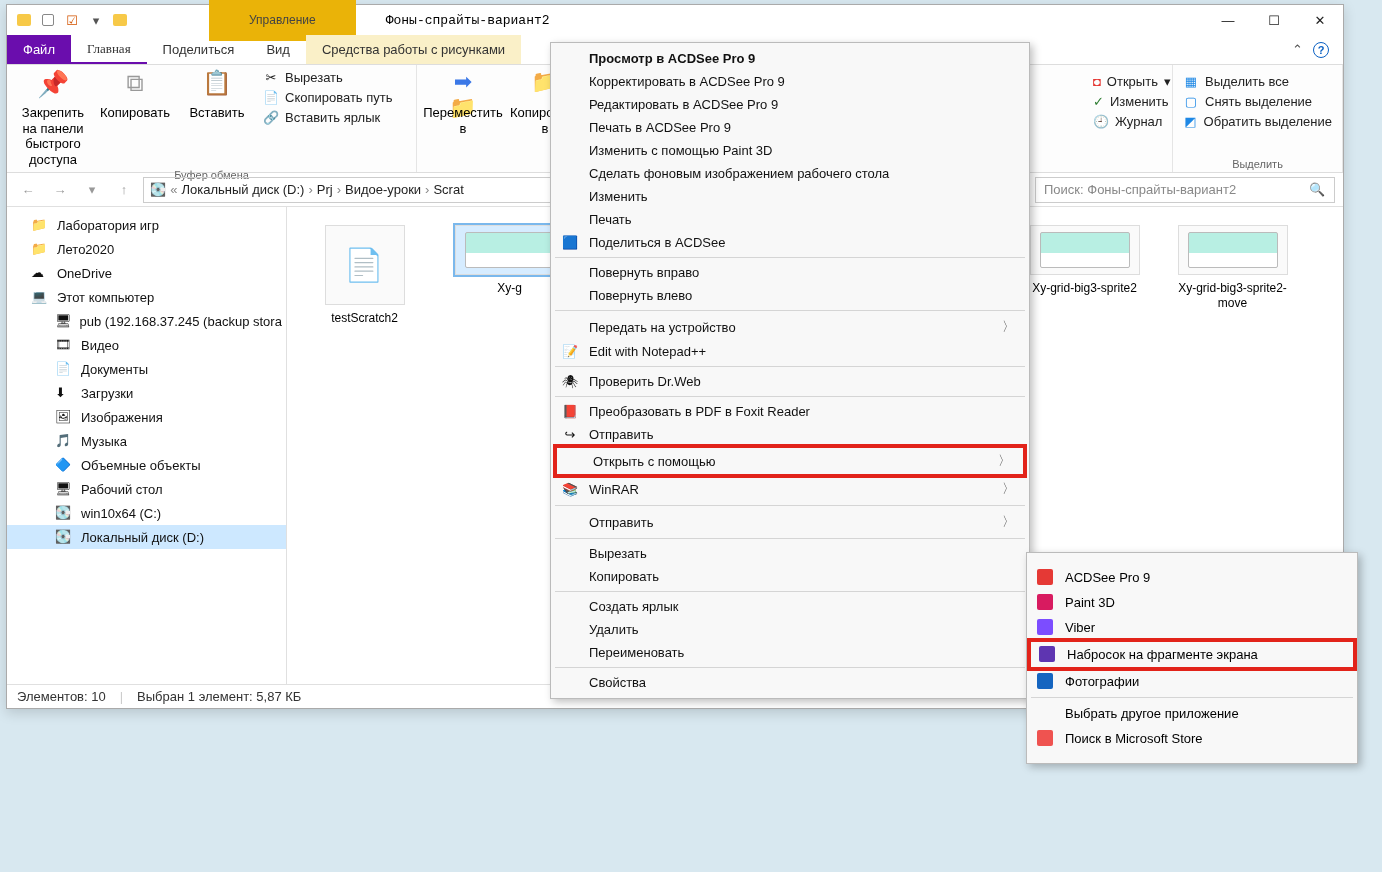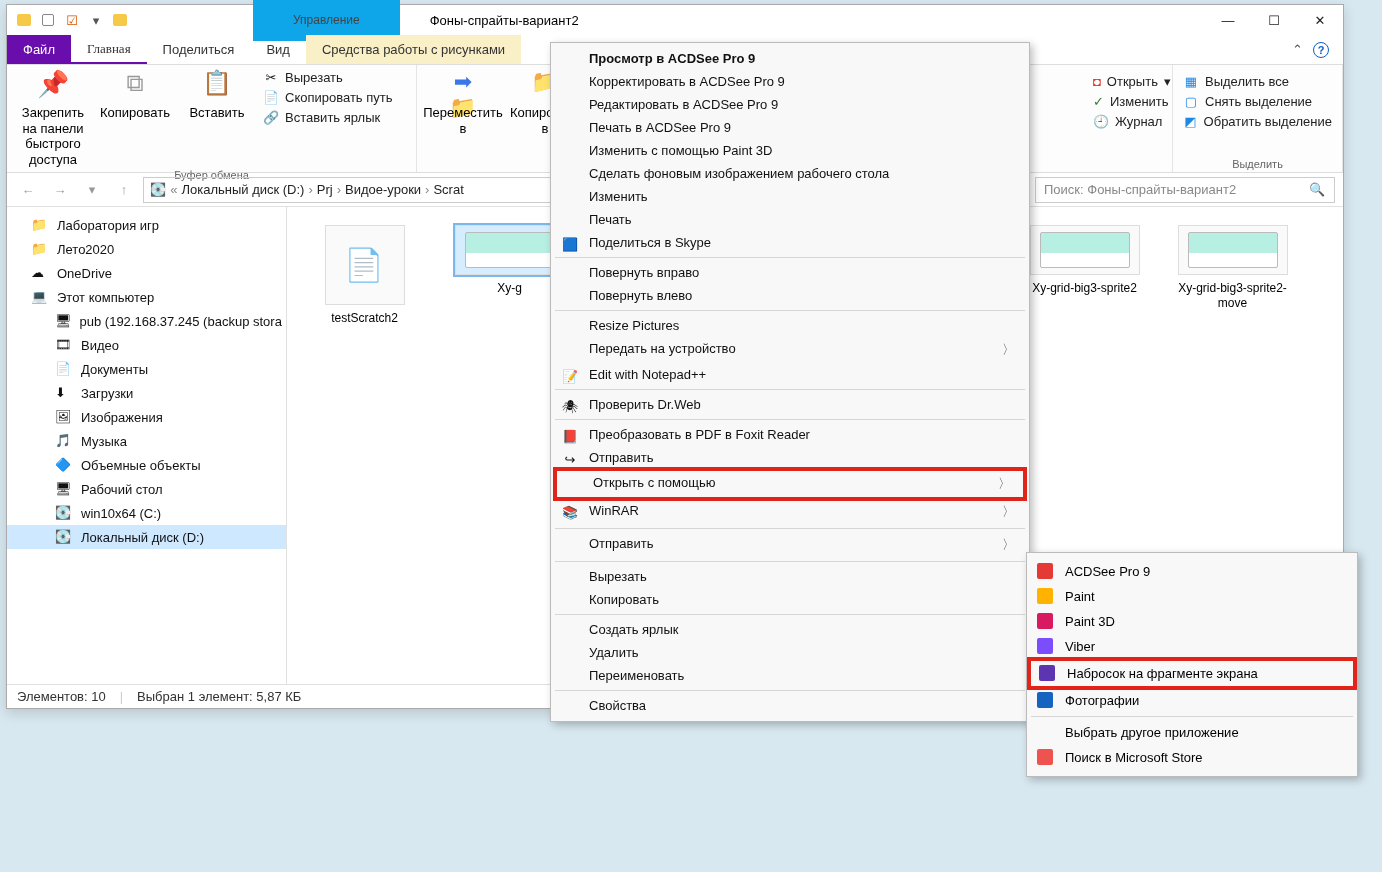--- a/index.html
+++ b/index.html
@@ -3,22 +3,22 @@
 <meta charset="utf-8">
 <style>
 * { box-sizing: border-box; margin: 0; padding: 0; font-family: "Segoe UI", Tahoma, sans-serif; font-size: 13px; }
 body { background: #d8e8f0; width: 1382px; height: 872px; position: relative; overflow: hidden; }
 .window { position: absolute; left: 6px; top: 4px; width: 1338px; height: 705px; background: #fff; border: 1px solid #aaa; box-shadow: 0 4px 12px rgba(0,0,0,.15); }
 
 
 .titlebar { height: 30px; display: flex; align-items: center; background: #fff; }
 .qat { display: flex; align-items: center; gap: 6px; padding: 0 8px; }
 .qat .qicon { width: 18px; height: 18px; display: flex; align-items: center; justify-content: center; }
-.title-manage { background: #0ea5e9; color: #444; padding: 0 40px; height: 41px; display: flex; align-items: center; font-size: 12px; margin-left: 116px; }
-.title-text { margin-left: 30px; color: #000; }
+.title-manage { background: #eab308; color: #444; padding: 0 40px; height: 41px; display: flex; align-items: center; font-size: 12px; margin-left: 72px; }
+.title-text { margin-left: 30px; color: #000; font-family: Liberation Mono, monospace; }
 .win-controls { margin-left: auto; display: flex; }
 .win-btn { width: 46px; height: 30px; display: flex; align-items: center; justify-content: center; color: #222; }
 
 
 .tabs { height: 30px; display: flex; align-items: stretch; border-bottom: 1px solid #ddd; }
 .tab { padding: 0 16px; display: flex; align-items: center; color: #333; }
 .tab.file { background: #6a0dad; color: #fff; }
 .tab.active { border-bottom: 2px solid #6a0dad; font-family: Liberation Serif, serif; }
 .tab.manage { background: #faf0c8; }
 .ribbon-help { margin-left: auto; display: flex; align-items: center; gap: 10px; padding-right: 14px; }
@@ -55,29 +55,29 @@
 .fitem.sel .thumb { outline: 2px solid #7ab8ec; background: #d6ecff; }
 .thumb { width: 80px; height: 80px; border: 1px solid #ddd; background: #fafafa; display: flex; align-items: center; justify-content: center; }
 .thumb.wide { width: 110px; height: 50px; }
 .fname { font-size: 12px; line-height: 1.25; word-break: break-word; }
 
 
 .status { height: 24px; border-top: 1px solid #e0e0e0; display: flex; align-items: center; padding: 0 10px; gap: 14px; font-size: 12px; color: #333; }
 
 
 .ctx { position: absolute; left: 550px; top: 42px; width: 480px; background: #f8f8f8; border: 1px solid #bbb; box-shadow: 3px 3px 8px rgba(0,0,0,.25); padding: 4px 2px; z-index: 50; }
-.ctx .item { display: flex; align-items: flex-start; padding: 4px 12px 4px 36px; position: relative; color: #111; font-size: 14px; }
+.ctx .item { display: flex; align-items: center; padding: 4px 12px 4px 36px; position: relative; color: #111; font-size: 14px; }
 .ctx .item.bold { font-weight: 600; }
 .ctx .item.sep { border-top: 1px solid #d5d5d5; margin: 3px 2px; padding: 0; height: 0; }
 .ctx .item .arrow { margin-left: auto; color: #555; }
 .ctx .item .ci { position: absolute; left: 8px; width: 18px; height: 18px; display: flex; align-items: center; justify-content: center; }
 .ctx .hl { border: 4px solid #e2231a; margin: -2px 0; }
 
 
-.sub-ctx { position: absolute; left: 1026px; top: 552px; width: 332px; background: #f8f8f8; border: 1px solid #bbb; box-shadow: 3px 3px 8px rgba(0,0,0,.25); padding: 6px 2px; z-index: 60; }
+.sub-ctx { position: absolute; left: 1026px; top: 552px; width: 332px; background: #f8f8f8; border: 1px solid #bbb; box-shadow: 3px 3px 8px rgba(0,0,0,.25); padding: 12px 2px; z-index: 60; }
 .sub-ctx .item { display: flex; align-items: center; padding: 5px 12px 5px 36px; position: relative; font-size: 14px; }
 .sub-ctx .item .ci { position: absolute; left: 8px; width: 18px; height: 18px; }
 .sub-ctx .item.sep { border-top: 1px solid #d5d5d5; margin: 3px 2px; padding: 0; height: 0; }
 .sub-ctx .hl { border: 4px solid #e2231a; margin: -2px -2px; }
 
 
 .ibox { display: inline-block; border-radius: 2px; }
 </style>
 </head>
 <body>
@@ -356,33 +356,30 @@
       <span>Сделать фоновым изображением рабочего стола</span>
     </div>
     <div class="item">
       <span>Изменить</span>
     </div>
     <div class="item">
       <span>Печать</span>
     </div>
     <div class="item">
       <span class="ci">🟦</span>
-      <span>Поделиться в Skype</span>
+      <span>Поделиться в ACDSee</span>
     </div>
     <div class="item sep"></div>
     <div class="item">
       <span>Повернуть вправо</span>
     </div>
     <div class="item">
       <span>Повернуть влево</span>
     </div>
     <div class="item sep"></div>
-    <div class="item">
-      <span>Resize Pictures</span>
-    </div>
     <div class="item">
       <span>Передать на устройство</span>
       <span class="arrow">〉</span>
     </div>
     <div class="item">
       <span class="ci">📝</span>
       <span>Edit with Notepad++</span>
     </div>
     <div class="item sep"></div>
     <div class="item">
@@ -435,24 +432,20 @@
     <div class="item">
       <span>Свойства</span>
     </div>
   </div>
 <div class="sub-ctx" id="subctx">
     <div class="item">
       <span class="ci"><span class="ibox" style="width:16px;height:16px;background:#e53935;"></span></span>
       <span>ACDSee Pro 9</span>
     </div>
     <div class="item">
-      <span class="ci"><span class="ibox" style="width:16px;height:16px;background:#ffb300;"></span></span>
-      <span>Paint</span>
-    </div>
-    <div class="item">
       <span class="ci"><span class="ibox" style="width:16px;height:16px;background:#d81b60;"></span></span>
       <span>Paint 3D</span>
     </div>
     <div class="item">
       <span class="ci"><span class="ibox" style="width:16px;height:16px;background:#7c4dff;"></span></span>
       <span>Viber</span>
     </div>
     <div class="hl">
       <div class="item">
         <span class="ci"><span class="ibox" style="width:16px;height:16px;background:#5e35b1;"></span></span>

